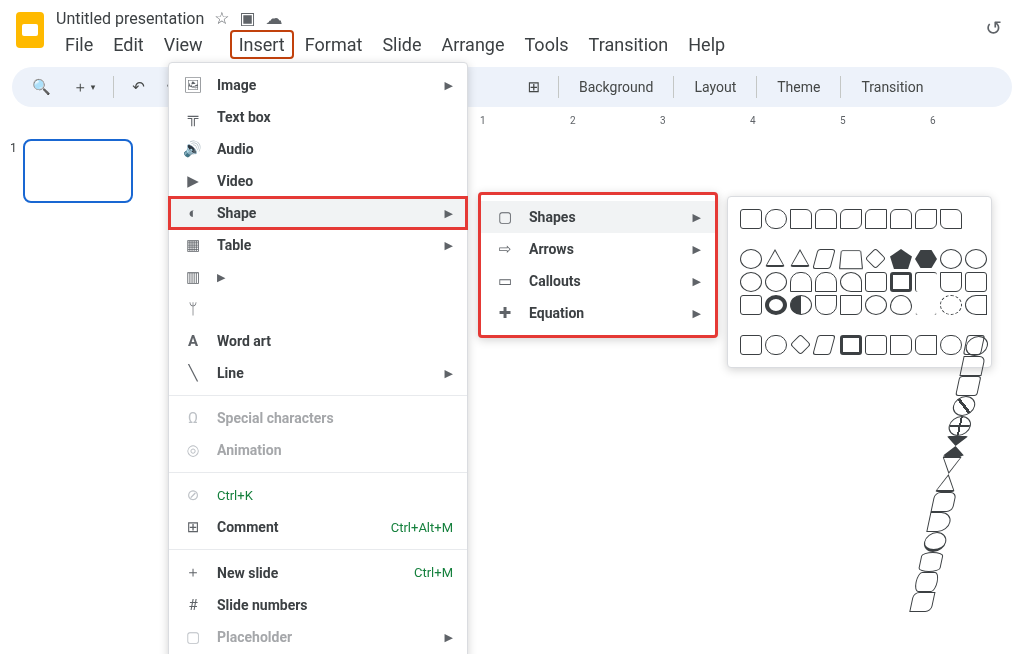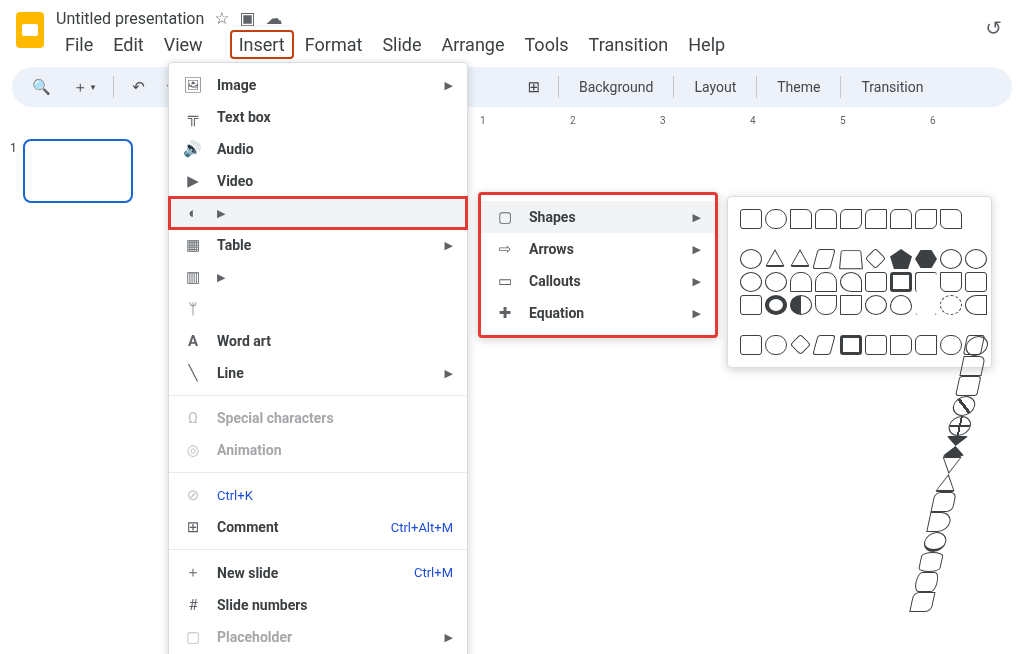--- a/index.html
+++ b/index.html
@@ -32,21 +32,21 @@
 
 
 .dropdown { position: absolute; background: #fff; border-radius: 4px; box-shadow: 0 2px 10px rgba(0,0,0,0.18); border: 1px solid #dadce0; z-index: 100; }
 .menu-insert { left: 168px; top: 62px; width: 300px; padding: 6px 0; }
 .menu-row { display: flex; align-items: center; padding: 7px 14px; font-size: 14px; color: #3c4043; gap: 14px; cursor: pointer; }
 .menu-row.disabled { color: #a5a7aa; }
 .menu-row .row-icon { width: 20px; text-align: center; font-size: 15px; color: #5f6368; }
 .menu-row.disabled .row-icon { color: #bdc1c6; }
 .menu-row .row-label { flex: 1; font-weight: bold; }
 .menu-row .row-arrow { color: #5f6368; font-size: 11px; }
-.menu-row .row-shortcut { color: #1d4ed8; font-size: 13px; }
+.menu-row .row-shortcut { color: #15803d; font-size: 13px; }
 .menu-divider { height: 1px; background: #e8eaed; margin: 6px 0; }
 .menu-row.highlight-red { outline: 3px solid #e53935; outline-offset: -2px; background: #f1f3f4; }
 
 .menu-shape { left: 478px; top: 192px; width: 240px; padding: 6px 0; }
 .menu-shape.highlight-red { border: 3px solid #e53935; }
 .menu-shape .menu-row.selected { background: #f1f3f4; }
 
 .shape-gallery { left: 727px; top: 196px; width: 265px; padding: 12px; }
 .gallery-grid { display: grid; grid-template-columns: repeat(10, 22px); gap: 3px 3px; }
 .gallery-grid .cell { width: 22px; height: 20px; border: 1.3px solid #3c4043; border-radius: 3px; }
@@ -137,20 +137,21 @@
   <div class="menu-row">
       <span class="row-icon">🔊</span>
       <span class="row-label">Audio</span>
     </div>
   <div class="menu-row">
       <span class="row-icon">▶</span>
       <span class="row-label">Video</span>
     </div>
   <div class="menu-row highlight-red">
       <span class="row-icon">◐</span>
+      <span class="row-label">Shape</span>
       <span class="row-arrow">▶</span>
     </div>
   <div class="menu-row">
       <span class="row-icon">▦</span>
       <span class="row-label">Table</span>
       <span class="row-arrow">▶</span>
     </div>
   <div class="menu-row">
       <span class="row-icon">▥</span>
       <span class="row-arrow">▶</span>

